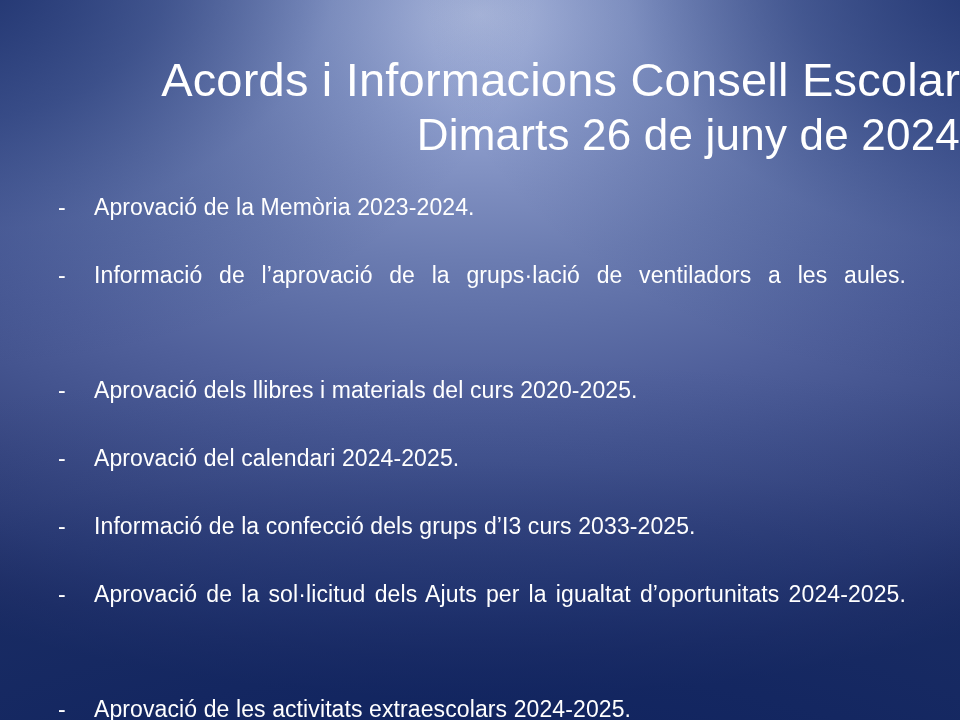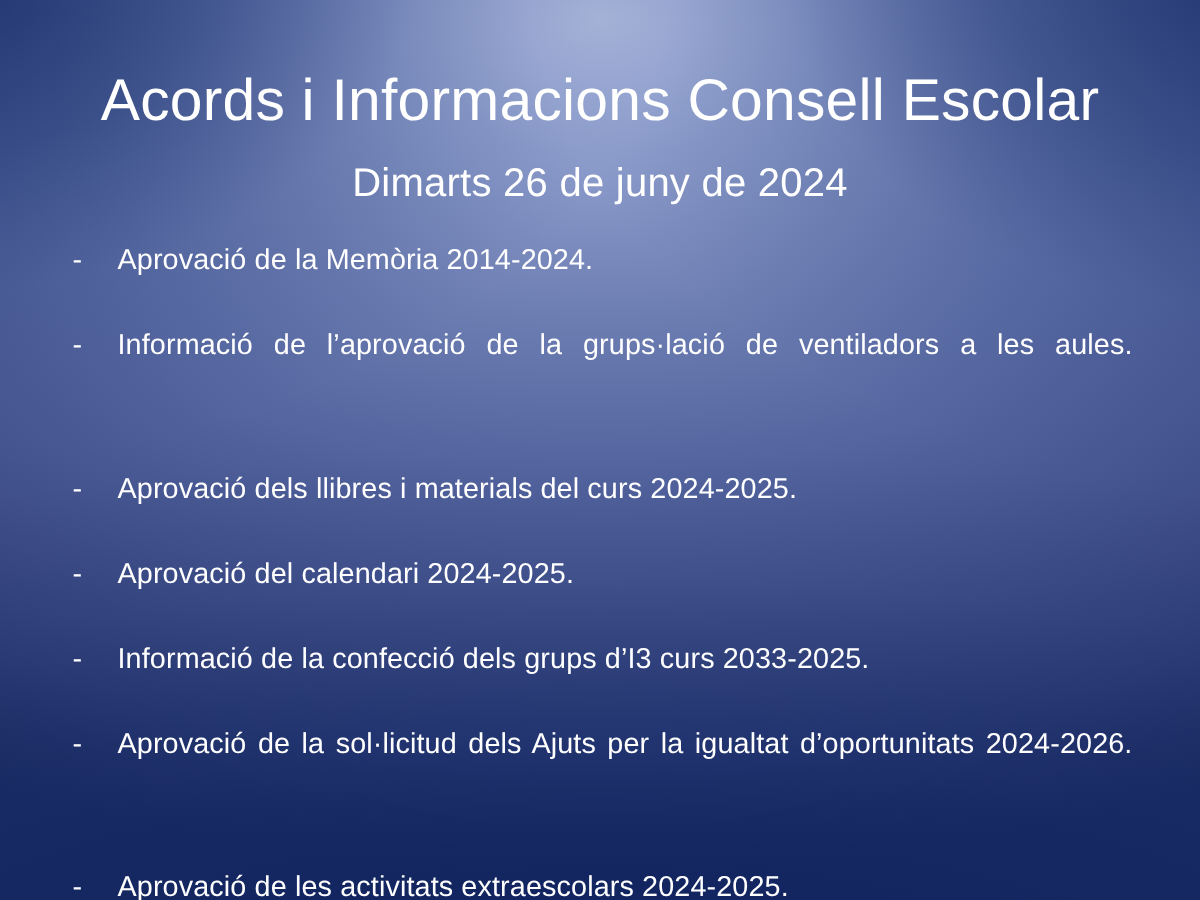--- a/index.html
+++ b/index.html
@@ -70,37 +70,37 @@
     width: 100%;
     height: 100%;
   }
 
   
   .title-block {
     position: absolute;
     left: 0;
     top: 52px;
     width: 960px;
-    text-align: center;
+    text-align: right;
   }
   .slide-title {
     font-size: 47px;
     line-height: 56px;
     font-weight: 300;
     color: #ffffff;
     letter-spacing: 0.2px;
     white-space: nowrap;
   }
   .slide-subtitle {
-    font-size: 32px;
+    font-size: 44px;
     line-height: 40px;
     font-weight: 300;
     color: #ffffff;
     letter-spacing: 0.2px;
-    margin-top: 18px;
+    margin-top: 7px;
     white-space: nowrap;
   }
 
   
   .bullet-list {
     position: absolute;
     left: 54px;
     top: 184px;
     width: 852px;
   }
@@ -150,46 +150,46 @@
 
     <div class="title-block">
       <div class="slide-title">Acords i Informacions Consell Escolar</div>
       <div class="slide-subtitle">Dimarts 26 de juny de 2024</div>
     </div>
 
     <div class="bullet-list">
 
       <div class="bullet-item">
         <span class="bullet-marker">-</span>
-        <span class="bullet-text">Aprovació de la Memòria 2014-2024.</span>
+        <span class="bullet-text">Aprovació de la Memòria 2023-2024.</span>
       </div>
 
       <div class="bullet-item justified">
         <span class="bullet-marker">-</span>
         <span class="bullet-text">Informació de l’aprovació de la grups·lació de ventiladors a les aules.</span>
       </div>
 
       <div class="bullet-item">
         <span class="bullet-marker">-</span>
-        <span class="bullet-text">Aprovació dels llibres i materials del curs 2024-2025.</span>
+        <span class="bullet-text">Aprovació dels llibres i materials del curs 2020-2025.</span>
       </div>
 
       <div class="bullet-item">
         <span class="bullet-marker">-</span>
         <span class="bullet-text">Aprovació del calendari 2024-2025.</span>
       </div>
 
       <div class="bullet-item">
         <span class="bullet-marker">-</span>
         <span class="bullet-text">Informació de la confecció dels grups d’I3 curs 2033-2025.</span>
       </div>
 
       <div class="bullet-item justified">
         <span class="bullet-marker">-</span>
-        <span class="bullet-text">Aprovació de la sol·licitud dels Ajuts per la igualtat d’oportunitats 2024-2026.</span>
+        <span class="bullet-text">Aprovació de la sol·licitud dels Ajuts per la igualtat d’oportunitats 2024-2025.</span>
       </div>
 
       <div class="bullet-item">
         <span class="bullet-marker">-</span>
         <span class="bullet-text">Aprovació de les activitats extraescolars 2024-2025.</span>
       </div>
 
     </div>
 
   </div>

